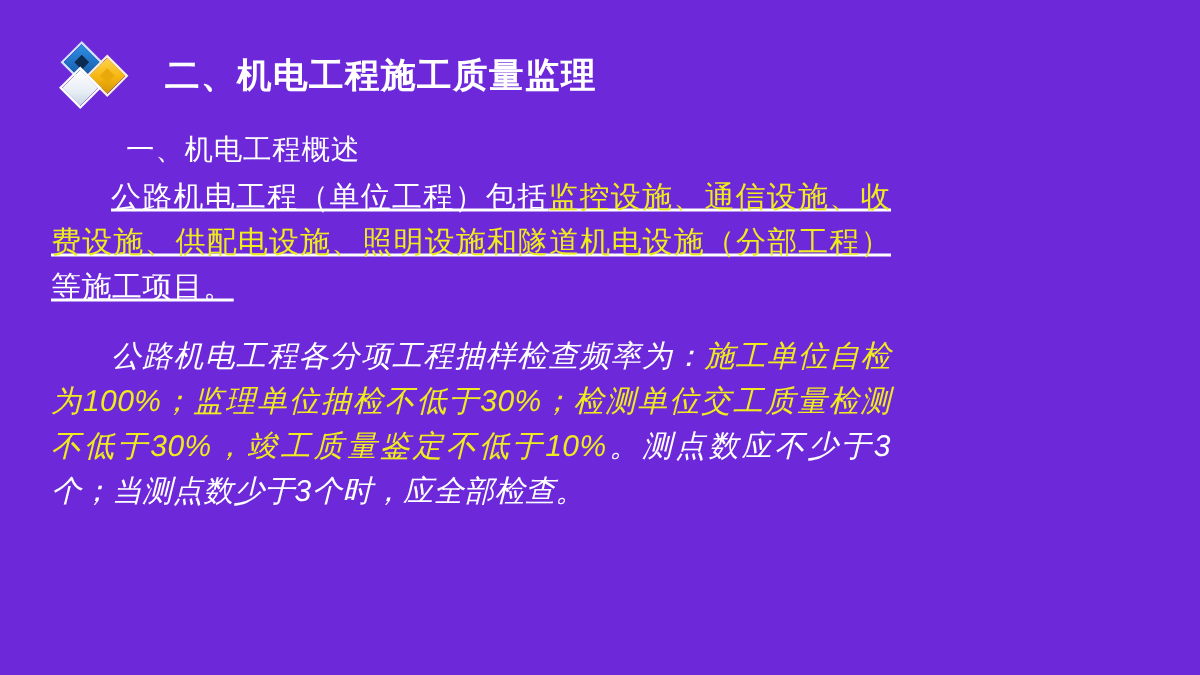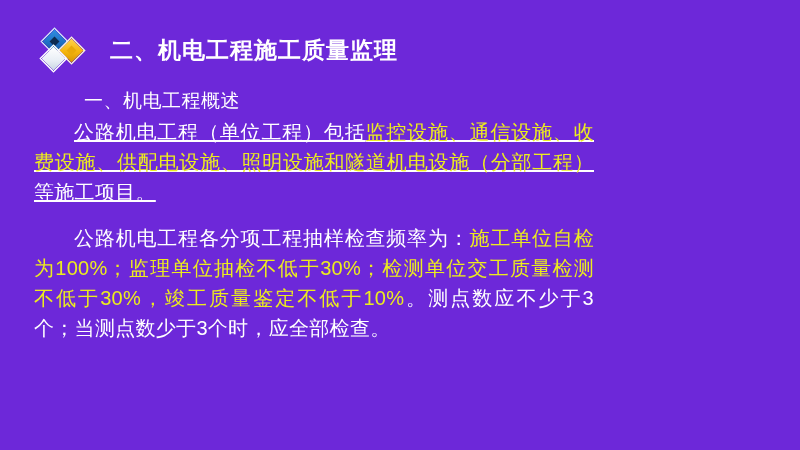--- a/index.html
+++ b/index.html
@@ -108,21 +108,21 @@
   .para {
     font-size: 20px;
     line-height: 30px;
     color: #ffffff;
     text-indent: 40px;
     letter-spacing: 0.3px;
     text-align: justify;
     text-justify: inter-ideograph;
   }
   .para.p1 { margin-top: 2px; text-decoration: underline; }
-  .para.p2 { margin-top: 16px; }
+  .para.p2 { margin-top: 16px; font-style: italic; }
   .hl {
     color: #ecec1e;
   }
 </style>
 </head>
 <body>
 
 <div id="slide">
 
   <div id="title-bar">

